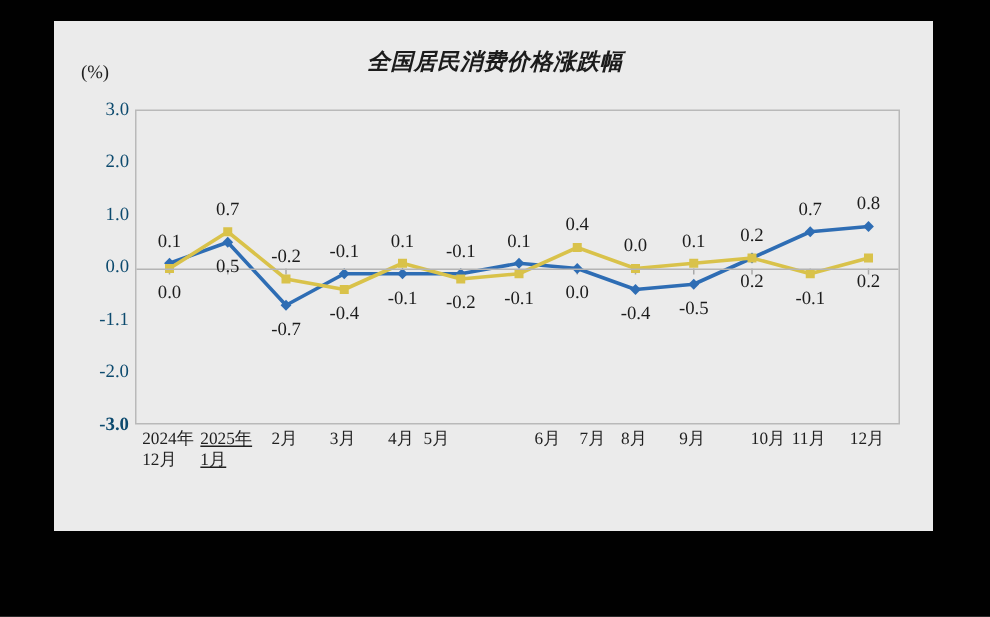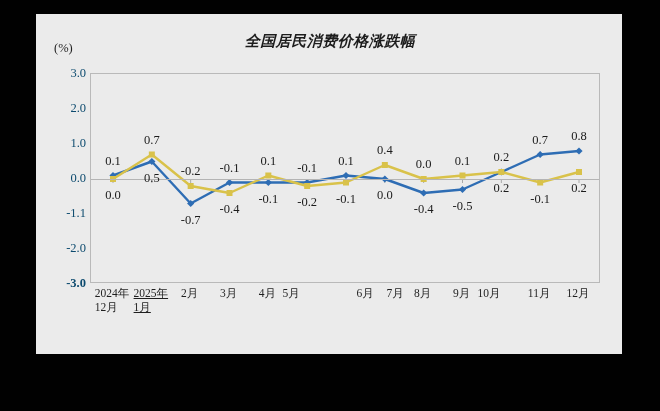--- a/index.html
+++ b/index.html
@@ -265,21 +265,21 @@
         </div>
         <div class="xlabel" style="left: 305px; top: 0px;">
           <div>7月</div>
         </div>
         <div class="xlabel" style="left: 332.667px; top: 0px;">
           <div>8月</div>
         </div>
         <div class="xlabel" style="left: 371.5px; top: 0px;">
           <div>9月</div>
         </div>
-        <div class="xlabel" style="left: 399px; top: 0px;">
+        <div class="xlabel" style="left: 422px; top: 0px;">
           <div>10月</div>
         </div>
         <div class="xlabel" style="left: 449.167px; top: 0px;">
           <div>11月</div>
         </div>
         <div class="xlabel" style="left: 488px; top: 0px;">
           <div>12月</div>
         </div>
       </div>
 

